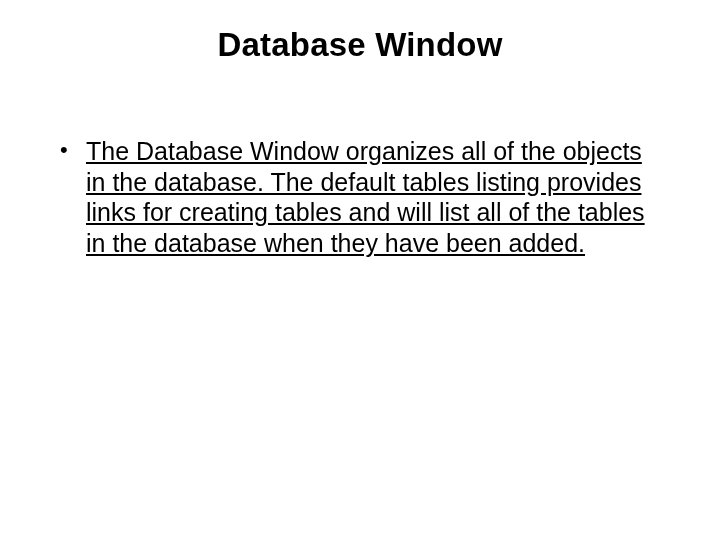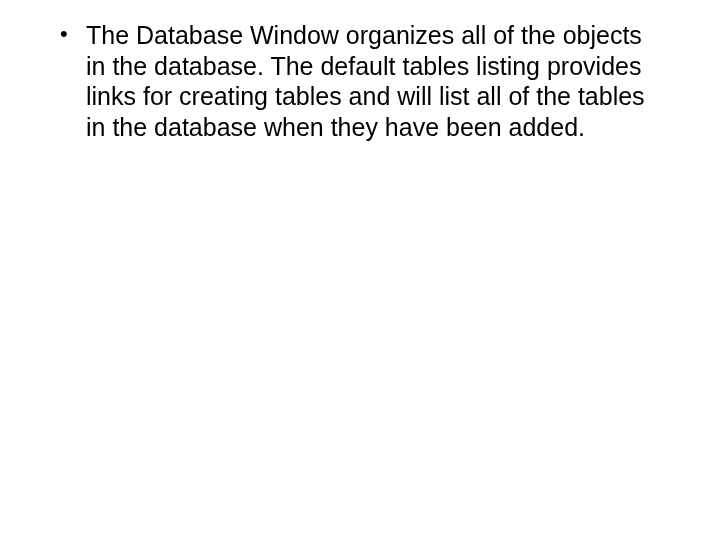--- a/index.html
+++ b/index.html
@@ -25,30 +25,32 @@
       letter-spacing: 0.2px;
     }
     .body {
       font-size: 25px;
       line-height: 1.22;
       padding-left: 50px;
       padding-right: 20px;
     }
     .bullet {
       position: relative;
+      text-decoration: underline;
     }
     .bullet::before {
       content: "•";
       position: absolute;
       left: -26px;
       top: 0;
       font-size: 22px;
       line-height: 1.3;
     }
   </style>
 </head>
 <body>
 
 <div class="slide">
+  <h1 class="title">Database Window</h1>
   <div class="body">
     <div class="bullet">The Database Window organizes all of the objects in the database. The default tables listing provides links for creating tables and will list all of the tables in the database when they have been added.</div>
   </div>
 </div>
 
 </body></html>

